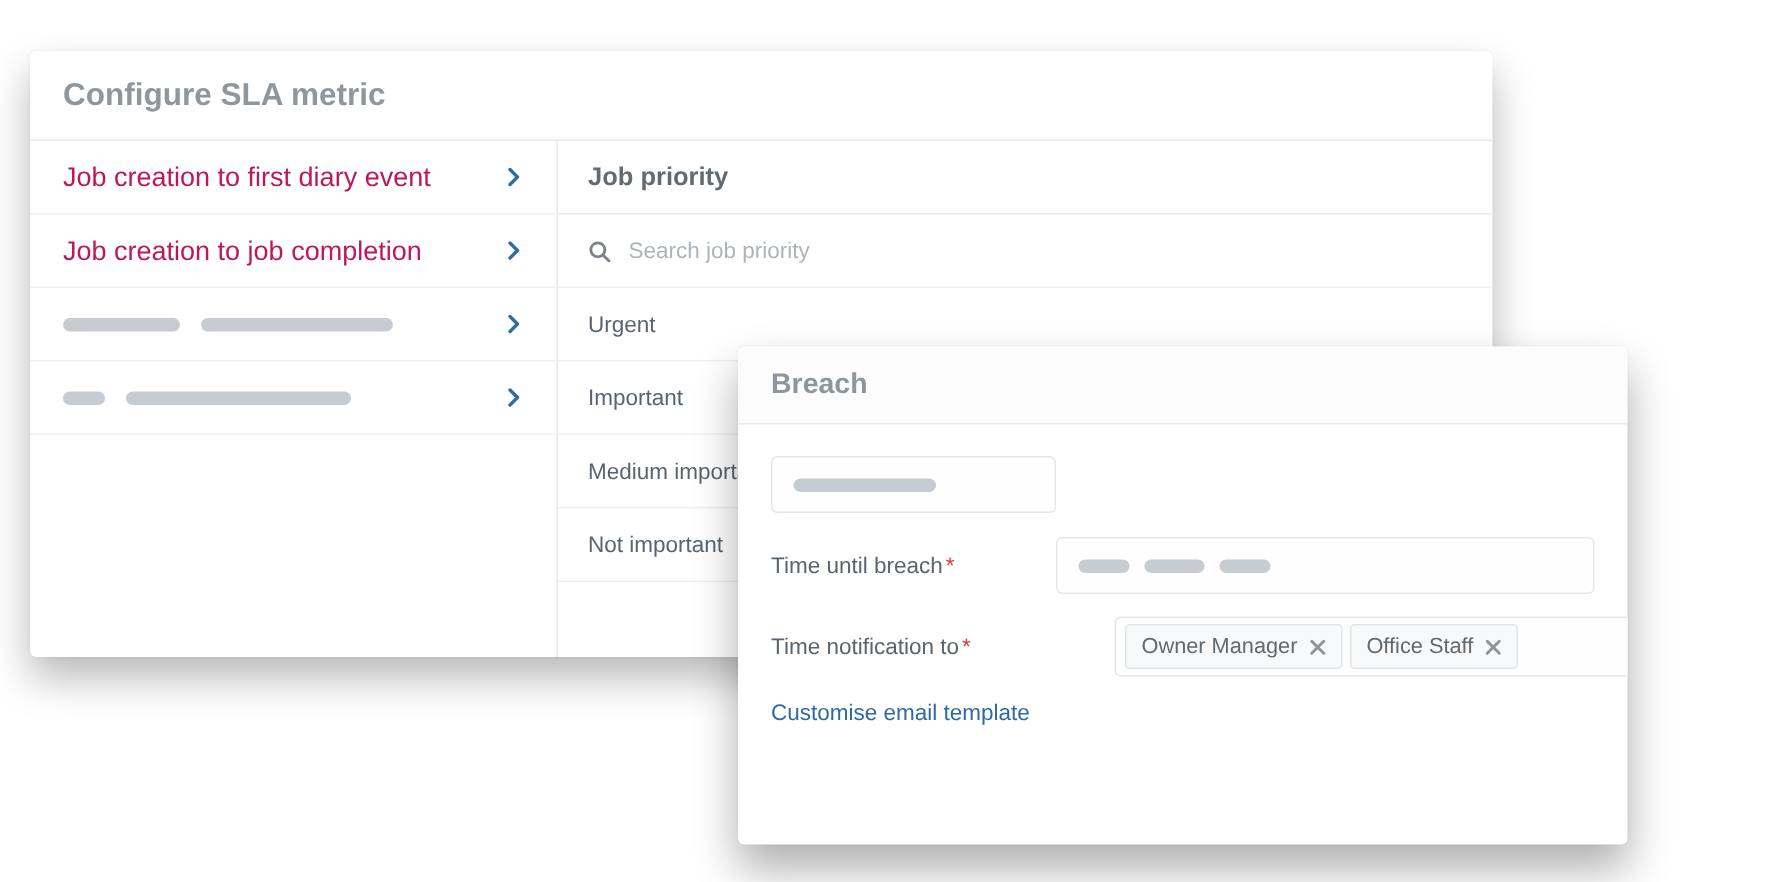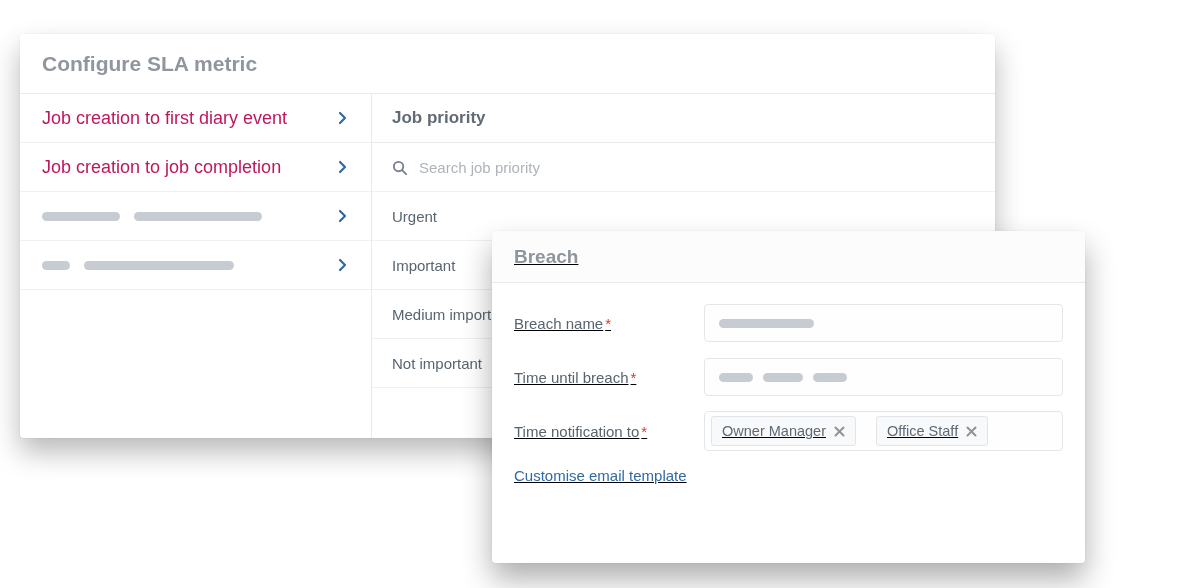--- a/index.html
+++ b/index.html
@@ -88,21 +88,20 @@
   
   .panel-b {
     position: absolute;
     left: 492px; top: 231px;
     width: 593px; height: 332px;
     background:#ffffff;
     border-radius:4px;
     box-shadow: 0 16px 30px rgba(0,0,0,0.32), 0 0 0 1px rgba(0,0,0,0.02);
     overflow:hidden;
     z-index: 5;
-    text-decoration: underline;
   }
   .panel-b-header {
     height: 52px;
     padding: 0 22px;
     display:flex; align-items:center;
     font-size:19px; font-weight:700;
     color:#8f959c;
     border-bottom:1px solid #e7e9eb;
     background:#fcfcfd;
   }
@@ -130,22 +129,23 @@
     background:#fefefe;
   }
   .text-input .skel { background:#c6ccd1; height:9px; border-radius:5px; }
 
   .tag-input {
     min-height: 40px;
     width:100%;
     border:1px solid #e4e7ea;
     border-radius:4px;
     padding: 4px 6px;
-    display:flex; align-items:center; flex-wrap:wrap; gap:20px;
+    display:flex; align-items:center; flex-wrap:wrap; gap:5px;
     background:#fefefe;
+    margin-left:39px;
   }
   .tag {
     height: 30px;
     padding: 0 10px;
     border:1px solid #e2e5e8;
     border-radius:3px;
     background:#f8f9fa;
     display:flex; align-items:center; gap:8px;
     font-size:14.5px;
     color:#5e6a74;
@@ -245,23 +245,20 @@
     </div>
   </div>
 
   <div class="panel-b">
     <div class="panel-b-header">
       <span>Breach</span>
     </div>
     <div class="form-area">
 
       <div class="form-row">
-        <div class="form-label">
-          <span>Breach name</span><span class="req">*</span>
-        </div>
         <div class="text-input">
           <span class="skel" style="width:95px"></span>
         </div>
       </div>
 
       <div class="form-row">
         <div class="form-label">
           <span>Time until breach</span><span class="req">*</span>
         </div>
         <div class="text-input">

